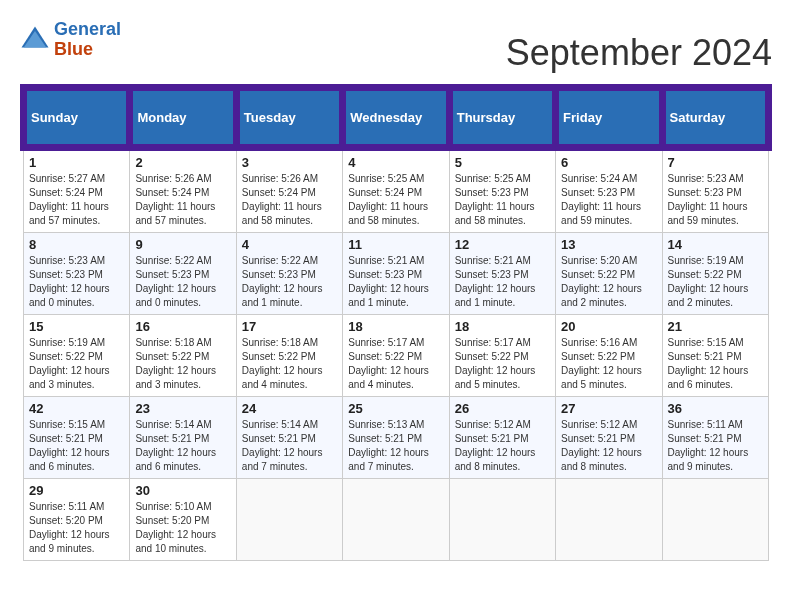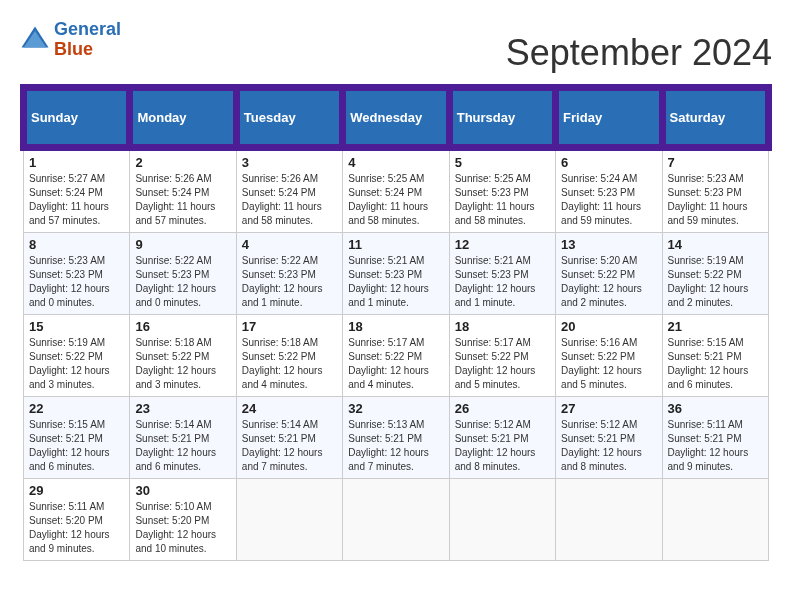--- a/index.html
+++ b/index.html
@@ -289,21 +289,21 @@
       <span class="day-num">21</span>
       <div class="day-info">
         Sunrise: 5:15 AM<br>
         Sunset: 5:21 PM<br>
         Daylight: 12 hours and 6 minutes.
       </div>
         </td>
       </tr>
       <tr>
         <td>
-      <span class="day-num">22</span>
+      <span class="day-num">42</span>
       <div class="day-info">
         Sunrise: 5:15 AM<br>
         Sunset: 5:21 PM<br>
         Daylight: 12 hours and 6 minutes.
       </div>
         </td>
         <td>
       <span class="day-num">23</span>
       <div class="day-info">
         Sunrise: 5:14 AM<br>
@@ -313,21 +313,21 @@
         </td>
         <td>
       <span class="day-num">24</span>
       <div class="day-info">
         Sunrise: 5:14 AM<br>
         Sunset: 5:21 PM<br>
         Daylight: 12 hours and 7 minutes.
       </div>
         </td>
         <td>
-      <span class="day-num">32</span>
+      <span class="day-num">25</span>
       <div class="day-info">
         Sunrise: 5:13 AM<br>
         Sunset: 5:21 PM<br>
         Daylight: 12 hours and 7 minutes.
       </div>
         </td>
         <td>
       <span class="day-num">26</span>
       <div class="day-info">
         Sunrise: 5:12 AM<br>

